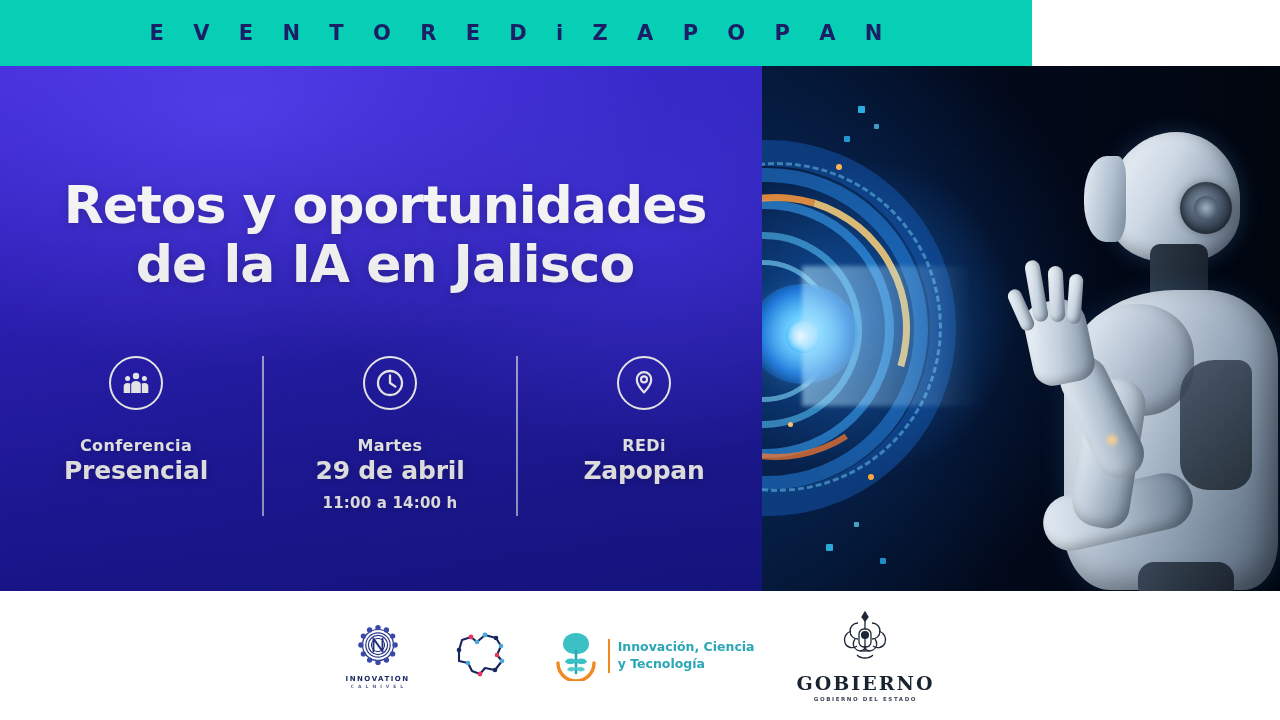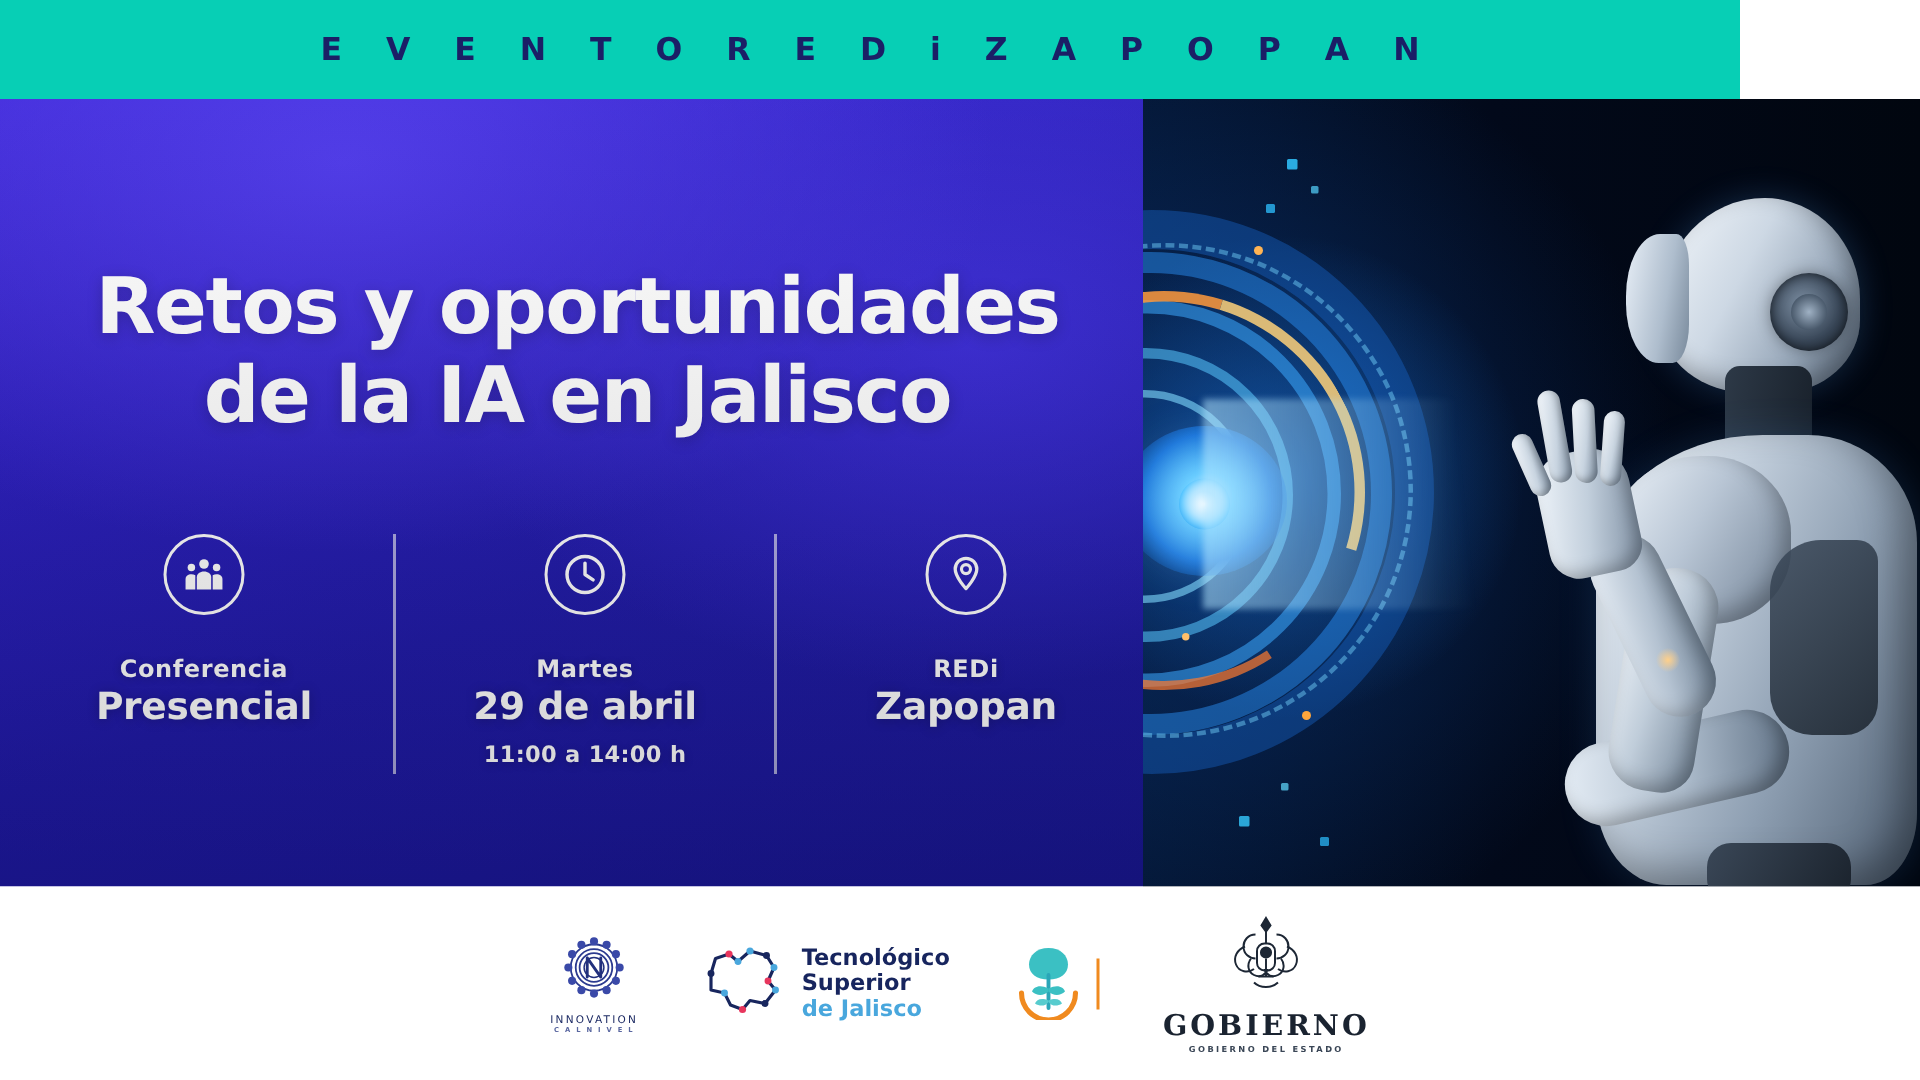--- a/index.html
+++ b/index.html
@@ -1,21 +1,21 @@
 <!DOCTYPE html>
 <html><head>
 <meta charset="utf-8">
 <style>
   * { margin:0; padding:0; box-sizing:border-box; }
   html,body { width:1280px; height:720px; overflow:hidden; background:#ffffff;
               font-family:"Liberation Sans", sans-serif; }
 
   
   .top-banner{
-    position:absolute; left:0; top:0; width:1160px; height:66px;
+    position:absolute; left:0; top:0; width:1032px; height:66px;
     background:#07cfb5;
     display:flex; align-items:center; justify-content:center;
   }
   .top-banner-text{
     color:#1b1f66; font-size:21px; font-weight:700;
     letter-spacing:11px; text-indent:11px;
     font-family:"DejaVu Sans", sans-serif;
   }
 
   
@@ -215,21 +215,21 @@
   }
 
   
   .logo-strip{
     position:absolute; left:0; top:591px; width:1280px; height:129px; background:#ffffff;
     display:flex; align-items:center; justify-content:center; gap:42px;
   }
   .logo{ display:flex; align-items:center; }
 
   .lg-innov{ flex-direction:column; align-items:center; }
-  .innov-name{ font-size:7px; font-weight:400; letter-spacing:1.5px; color:#1c2a63;
+  .innov-name{ font-size:7px; font-weight:700; letter-spacing:1.5px; color:#1c2a63;
                font-family:"DejaVu Sans", sans-serif; margin-top:3px;}
   .innov-sub{ font-size:4.5px; font-weight:600; letter-spacing:1.2px; color:#5a67a0;
               font-family:"DejaVu Sans", sans-serif; margin-top:1px;}
 
   .lg-tec{ gap:9px; }
   .tec-text{ line-height:1.14; }
   .tec-l1,.tec-l2{ font-size:15px; font-weight:600; color:#17255e; font-family:"DejaVu Sans", sans-serif;}
   .tec-l3{ font-size:15px; font-weight:600; color:#49a7dd; font-family:"DejaVu Sans", sans-serif;}
 
   .lg-redi{ gap:10px; }
@@ -403,41 +403,40 @@
           <circle cx="45" cy="27" r="2.3" fill="#e8365d"></circle>
           <circle cx="50" cy="33" r="2.3" fill="#49a7dd"></circle>
           <circle cx="43" cy="42" r="2.3" fill="#18265e"></circle>
           <circle cx="28" cy="46" r="2.4" fill="#e8365d"></circle>
           <circle cx="16" cy="35" r="2.3" fill="#49a7dd"></circle>
           <circle cx="7" cy="22" r="2.3" fill="#18265e"></circle>
           <circle cx="25" cy="14" r="2.3" fill="#49a7dd"></circle>
         </g>
       </svg>
     </span>
-    <div class="tec-text">
-      <div class="tec-l1">Tecnológico</div>
-      <div class="tec-l2">Superior</div>
-      <div class="tec-l3">de Jalisco</div>
-    </div>
   </div>
 
 
   <div class="logo lg-ict">
     <span>
       <svg width="48" height="54" viewBox="0 0 48 54" fill="none">
         <path d="M24 6 c8 0 13 5 13 11 0 6-5 10-13 10 -8 0-13-4-13-10 0-6 5-11 13-11z" fill="#3bc0c3"></path>
         <path d="M24 24 v22" stroke="#2aa6b8" stroke-width="2.6" stroke-linecap="round"></path>
         <path d="M24 33 c-6-3-10-1-11 2 3 3 8 3 11 0z" fill="#3bc0c3"></path>
         <path d="M24 33 c6-3 10-1 11 2 -3 3-8 3-11 0z" fill="#3bc0c3"></path>
         <path d="M24 41 c-5-2-8-.5-9 2 3 2 7 2 9-1z" fill="#57ccce"></path>
         <path d="M24 41 c5-2 8-.5 9 2 -3 2-7 2-9-1z" fill="#57ccce"></path>
         <path d="M6 36 a18 18 0 0 0 36 0" stroke="#f08a1f" stroke-width="3.4" fill="none" stroke-linecap="round"></path>
       </svg>
     </span>
     <div class="ict-bar"></div>
+    <div class="ict-text">
+      <div class="ict-l">Innovación, Ciencia</div>
+      <div class="ict-l">y Tecnología</div>
+    </div>
   </div>
 
   <div class="logo lg-jal">
     <span>
       <svg width="56" height="56" viewBox="0 0 56 56" fill="none" stroke="#1d2735" stroke-width="1.3">
         <path d="M28 3 l3 5 -3 4 -3-4z" fill="#1d2735"></path>
         <path d="M28 12 v8"></path>
         <path d="M21 14 c-5 0-8 4-8 8 0 5 4 8 8 8" fill="none"></path>
         <path d="M35 14 c5 0 8 4 8 8 0 5-4 8-8 8" fill="none"></path>
         <path d="M14 22 c-5 2-8 7-6 12 2 5 8 6 12 3" fill="none"></path>

